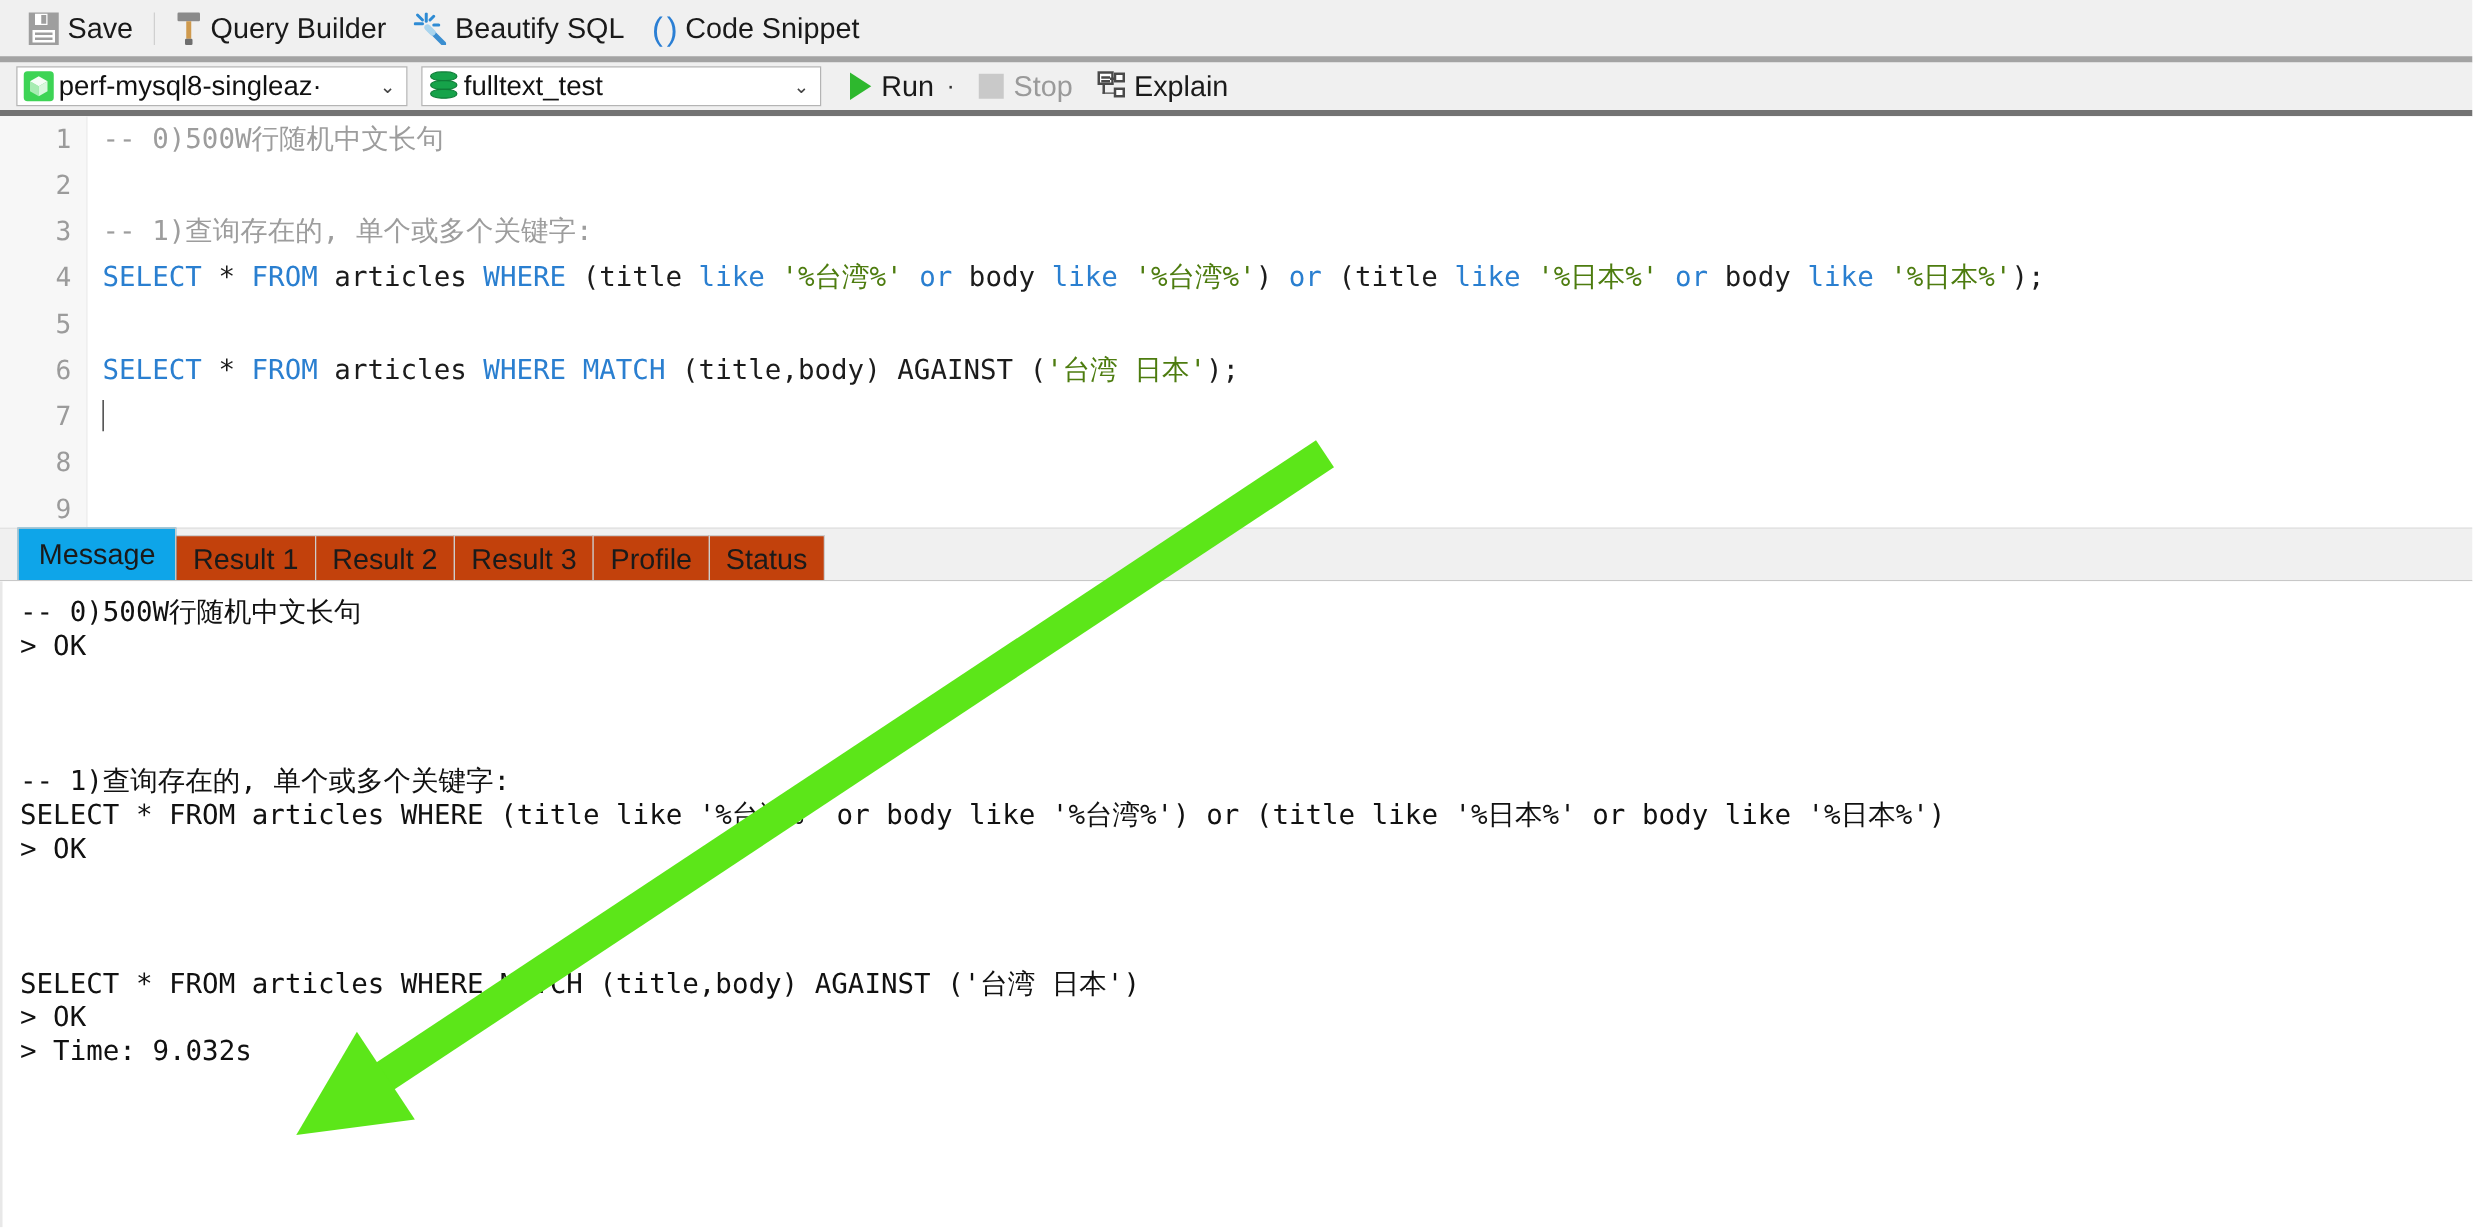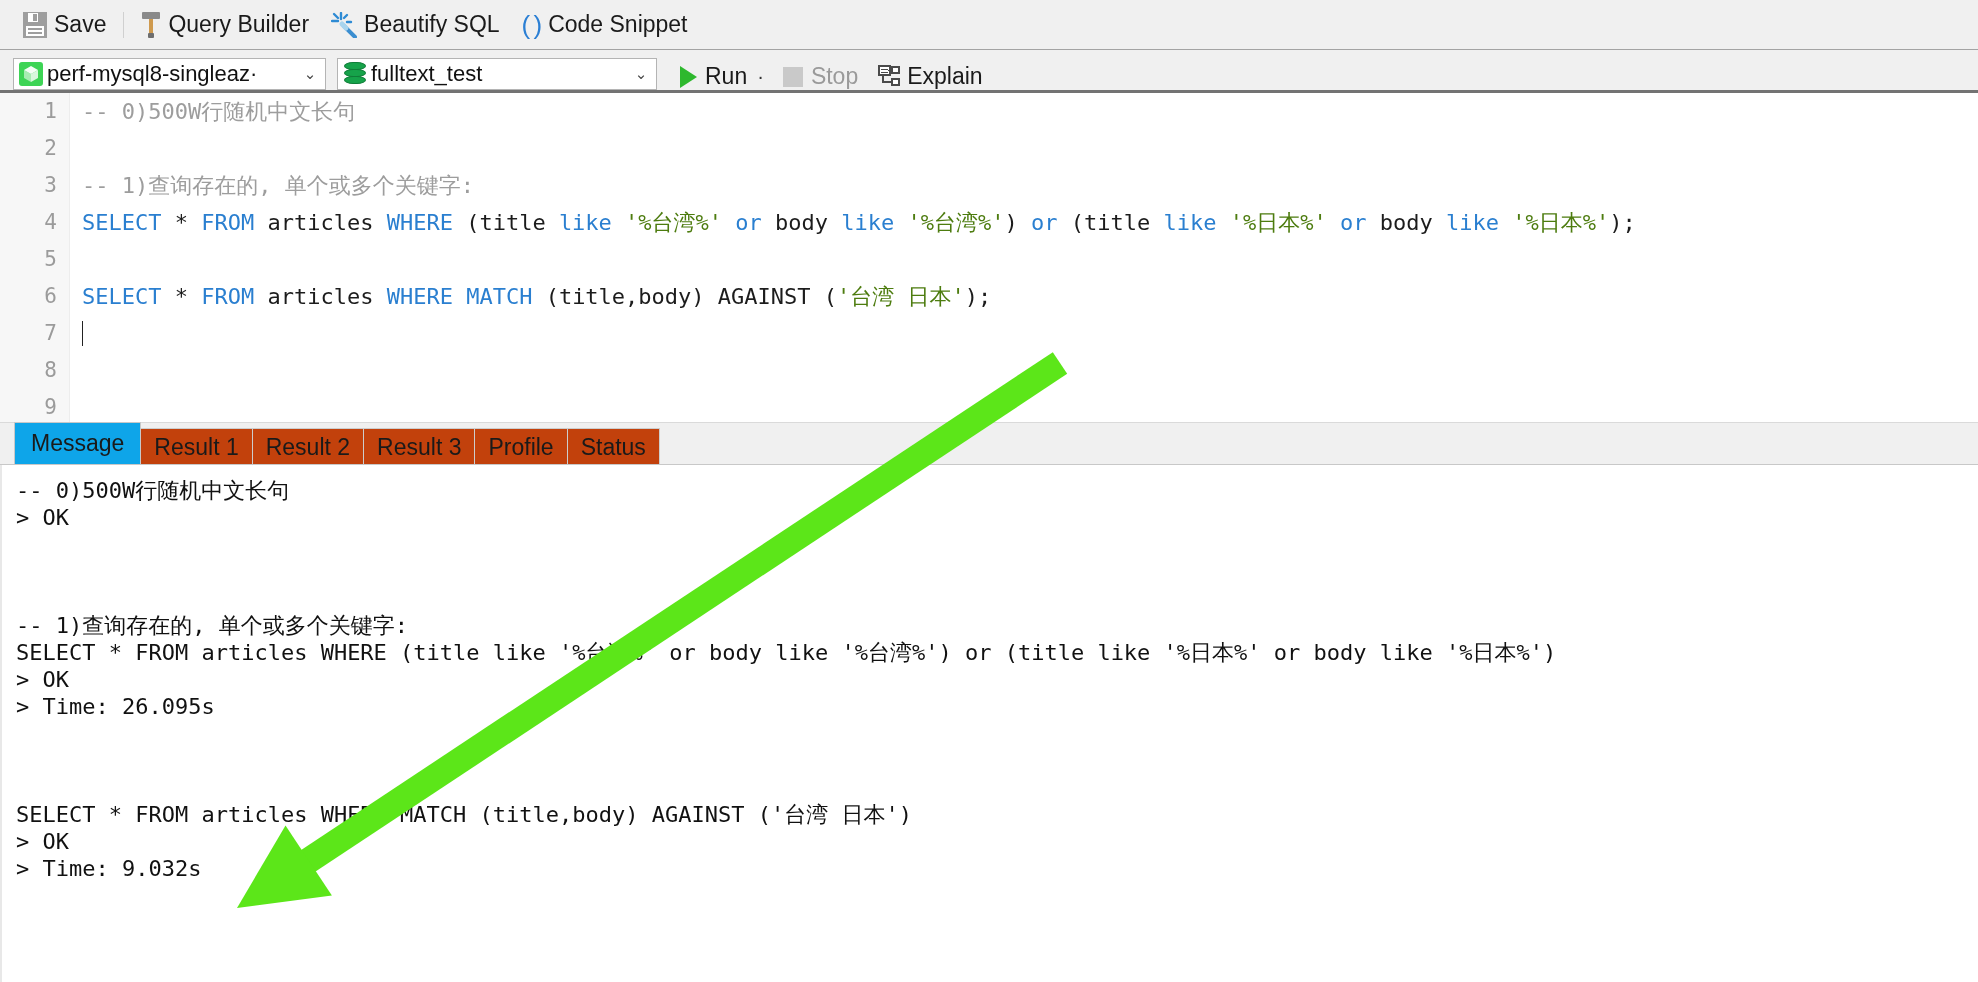--- a/index.html
+++ b/index.html
@@ -17,21 +17,21 @@
     height: 982px;
     background: #ffffff;
   }
 
   
   .toolbar-top {
     display: flex;
     align-items: center;
     height: 50px;
     background: #f0f0f0;
-    border-bottom: 1px solid #a3a3a3;
+    border-bottom: 5px solid #a3a3a3;
     padding-left: 12px;
     gap: 0px;
   }
   .tb-btn {
     display: flex;
     align-items: center;
     gap: 7px;
     height: 40px;
     padding: 0 11px;
     font-size: 23px;
@@ -70,24 +70,24 @@
     color: #2b7fd4;
     font-family: "Liberation Sans", sans-serif;
     letter-spacing: -1px;
     line-height: 1;
     display: inline-block;
   }
 
   
   .toolbar-second {
     display: flex;
-    align-items: flex-end;
+    align-items: center;
     height: 43px;
     background: #f0f0f0;
-    border-bottom: 3px solid #737373;
+    border-bottom: 5px solid #737373;
     padding-left: 13px;
     gap: 11px;
   }
   .combo {
     display: flex;
     align-items: center;
     height: 32px;
     background: #ffffff;
     border: 1px solid #b4b4b4;
     padding: 0 4px 0 5px;
@@ -412,21 +412,20 @@
     <div class="msg-left-edge"></div>
     <div id="msglines">
         <div class="ml">-- 0)500W行随机中文长句</div>
         <div class="ml">&gt; OK</div>
         <div class="ml spacer">&nbsp;</div>
         <div class="ml spacer">&nbsp;</div>
         <div class="ml spacer">&nbsp;</div>
         <div class="ml">-- 1)查询存在的, 单个或多个关键字:</div>
         <div class="ml">SELECT * FROM articles WHERE (title like '%台湾%' or body like '%台湾%') or (title like '%日本%' or body like '%日本%')</div>
         <div class="ml">&gt; OK</div>
-        <div class="ml">&gt; Time: 26.095s</div>
         <div class="ml spacer">&nbsp;</div>
         <div class="ml spacer">&nbsp;</div>
         <div class="ml spacer">&nbsp;</div>
         <div class="ml">SELECT * FROM articles WHERE MATCH (title,body) AGAINST ('台湾 日本')</div>
         <div class="ml">&gt; OK</div>
         <div class="ml">&gt; Time: 9.032s</div>
       </div>
   </div>
 
   <svg class="arrow-layer" width="1978" height="982" viewBox="0 0 1978 982">

